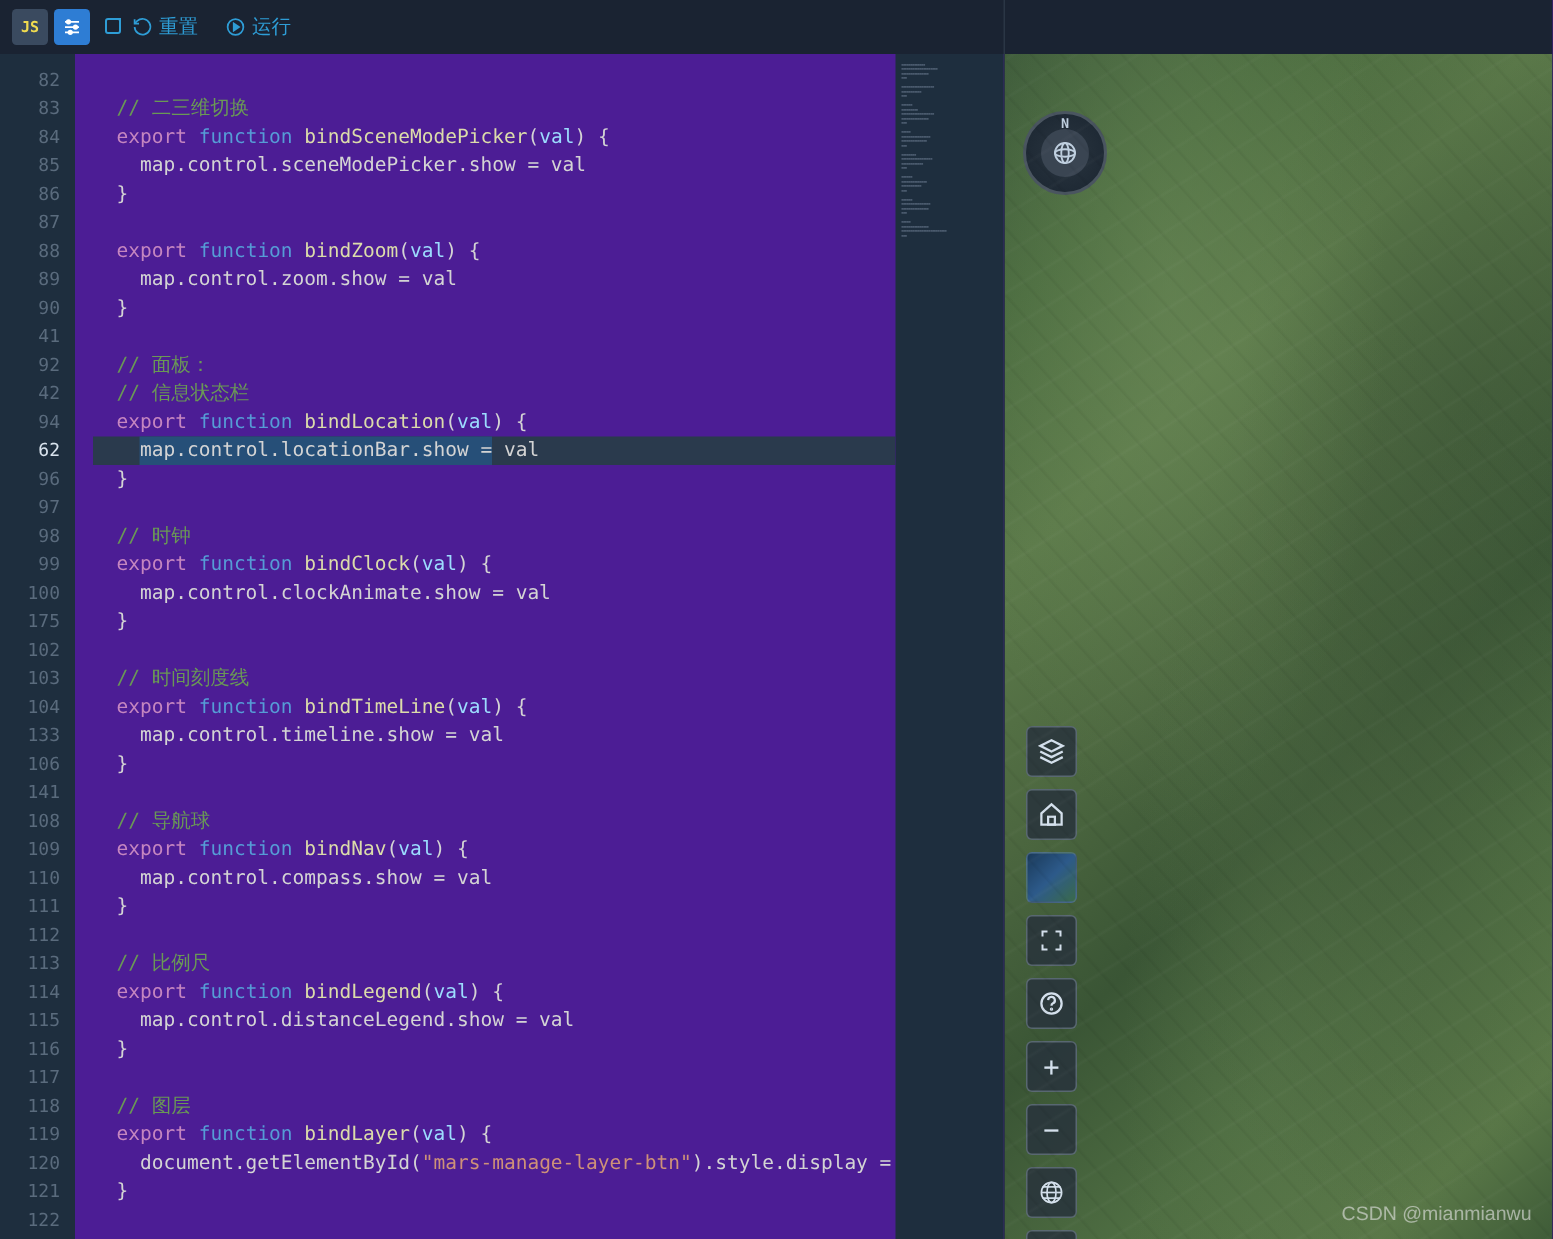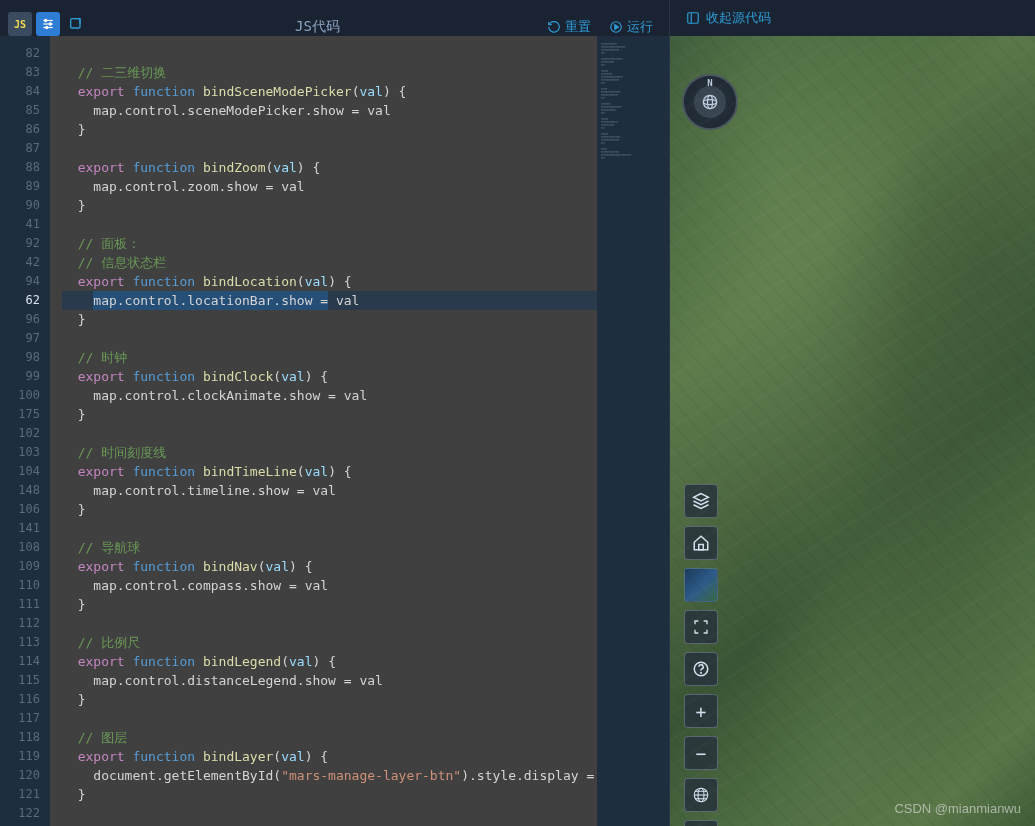--- a/index.html
+++ b/index.html
@@ -6,21 +6,21 @@
     body{width:1035px;height:826px;background:#1a2332;font-family:Consolas,Monaco,monospace;font-size:13px;overflow:hidden;display:flex;flex-direction:column}
     .tb-left{display:flex;align-items:center;gap:4px;padding-left:8px}
     .tb-btn{width:24px;height:24px;display:flex;align-items:center;justify-content:center;background:#2d4a6f;border-radius:3px;cursor:pointer;color:#fff;font-size:10px;font-weight:bold}
     .tb-btn.blue{background:#2e7dd4}
     .tb-title{flex:1;text-align:center;color:#8da5c0;font-size:14px}
     .tb-right{display:flex;align-items:center;gap:18px;padding-right:16px;color:#2e9dd6;font-size:13px}
     .tb-action{display:flex;align-items:center;gap:4px;cursor:pointer}
     .tb-action svg{width:14px;height:14px}
     .side-action{color:#2e9dd6;display:flex;align-items:center;gap:6px;cursor:pointer;padding-left:16px}
     .main{flex:1;display:flex;overflow:hidden}
-    .editor-pane{width:670px;display:flex;background:#404040;position:relative;border-right:1px solid #2a3645}
+    .editor-pane{width:670px;display:flex;background:#4c1d95;position:relative;border-right:1px solid #2a3645}
     .gutter{width:50px;background:#1e2e3e;color:#5a6b7d;text-align:right;padding-right:10px;line-height:19px;font-size:12px;padding-top:8px}
     .gutter .ln{height:19px}
     .gutter .ln.active{color:#d9e3ed}
     .code{flex:1;padding-top:8px;padding-left:12px;line-height:19px;color:#d4d4d4;font-size:13px;overflow:hidden;white-space:pre}
     .code .line{height:19px;display:flex;align-items:flex-end;white-space:pre}
     .code .line.active{background:#2a3a4d}
     .minimap{width:72px;background:#1e2e3e;position:relative;overflow:hidden}
     .mm-block{position:absolute;left:4px;right:8px;font-size:2px;line-height:3px;color:#4a5a6d;letter-spacing:0;word-break:break-all}
     .kw{color:#c586c0}
     .fn-kw{color:#569cd6}
@@ -35,21 +35,21 @@
     .map-pane::before{content:"";position:absolute;inset:0;background:radial-gradient(ellipse at 30% 20%,rgba(110,140,90,0.5) 0%,transparent 40%),radial-gradient(ellipse at 70% 60%,rgba(70,95,60,0.6) 0%,transparent 45%),radial-gradient(ellipse at 50% 85%,rgba(90,120,75,0.4) 0%,transparent 40%),radial-gradient(ellipse at 85% 30%,rgba(60,85,55,0.5) 0%,transparent 35%)}
     .map-pane::after{content:"";position:absolute;inset:0;background-image:repeating-linear-gradient(48deg,transparent 0,rgba(0,0,0,0.06) 1px,transparent 3px,transparent 15px),repeating-linear-gradient(-32deg,transparent 0,rgba(255,255,255,0.03) 2px,transparent 4px,transparent 22px);opacity:0.8}
     .compass{position:absolute;top:38px;left:12px;width:56px;height:56px;border-radius:50%;background:radial-gradient(circle,#2a3540 0%,#1a2530 100%);display:flex;align-items:center;justify-content:center;border:2px solid #4a5560}
     .compass-inner{width:32px;height:32px;border-radius:50%;background:#3a4552;display:flex;align-items:center;justify-content:center;color:#c0d0e0;font-size:16px}
     .compass-n{position:absolute;top:2px;color:#c0d0e0;font-size:9px;font-weight:bold}
     .map-tools{position:absolute;left:14px;top:448px;display:flex;flex-direction:column;gap:8px}
     .mt-btn{width:34px;height:34px;background:rgba(40,50,60,0.85);border:1px solid rgba(120,135,150,0.6);border-radius:4px;display:flex;align-items:center;justify-content:center;color:#d4e0ec;cursor:pointer;font-size:18px}
     .mt-btn.img{background:linear-gradient(135deg,#1a3a5a 0%,#2d5a8a 50%,#3a6a4a 100%);border-color:rgba(120,135,150,0.4)}
     .watermark{position:absolute;bottom:10px;right:14px;color:rgba(230,230,230,0.6);font-size:13px;font-family:Arial,sans-serif}
     .top-split{display:flex;width:100%;height:36px}
-    .top-left{width:670px;display:flex;align-items:flex-end;border-right:1px solid #2a3645}
+    .top-left{width:670px;display:flex;align-items:center;border-right:1px solid #2a3645}
     .top-right{flex:1;display:flex;align-items:center}
   </style>
 </head>
 <body>
 
 <div class="top-split">
   <div class="top-left">
     <div class="tb-left">
       <div class="tb-btn" style="background:#3a4a5f;color:#f0db4f">JS</div>
       <div class="tb-btn blue">
@@ -62,45 +62,35 @@
             <circle cx="10" cy="18" r="2" fill="#fff"></circle>
           </svg>
       </div>
       <div class="tb-btn" style="background:transparent;color:#2e9dd6">
         <svg width="16" height="16" viewBox="0 0 24 24" fill="none" stroke="#2e9dd6" stroke-width="2">
             <rect x="4" y="4" width="14" height="14" rx="2"></rect>
             <path d="M10 4 L18 4 L18 12"></path>
           </svg>
       </div>
     </div>
-    <div class="tb-title">JS代码</div>
     <div class="tb-right">
       <div class="tb-action">
         <svg viewBox="0 0 24 24" fill="none" stroke="#2e9dd6" stroke-width="2">
             <path d="M3 12a9 9 0 1 0 3-7L3 8"></path>
             <path d="M3 3v5h5"></path>
           </svg>
         <span>重置</span>
       </div>
       <div class="tb-action">
         <svg viewBox="0 0 24 24" fill="none" stroke="#2e9dd6" stroke-width="2">
             <circle cx="12" cy="12" r="9"></circle>
             <polygon points="10,8 16,12 10,16" fill="#2e9dd6"></polygon>
           </svg>
         <span>运行</span>
       </div>
-    </div>
-  </div>
-  <div class="top-right">
-    <div class="side-action">
-      <svg width="14" height="14" viewBox="0 0 24 24" fill="none" stroke="#2e9dd6" stroke-width="2">
-          <rect x="3" y="3" width="18" height="18" rx="2"></rect>
-          <line x1="9" y1="3" x2="9" y2="21"></line>
-        </svg>
-      <span>收起源代码</span>
     </div>
   </div>
 </div>
 
 <div class="main">
   <div class="editor-pane">
     <div class="gutter" id="gutter">
         <div class="ln">82</div>
         <div class="ln">83</div>
         <div class="ln">84</div>
@@ -117,21 +107,21 @@
         <div class="ln active">62</div>
         <div class="ln">96</div>
         <div class="ln">97</div>
         <div class="ln">98</div>
         <div class="ln">99</div>
         <div class="ln">100</div>
         <div class="ln">175</div>
         <div class="ln">102</div>
         <div class="ln">103</div>
         <div class="ln">104</div>
-        <div class="ln">148</div>
+        <div class="ln">133</div>
         <div class="ln">106</div>
         <div class="ln">141</div>
         <div class="ln">108</div>
         <div class="ln">109</div>
         <div class="ln">110</div>
         <div class="ln">111</div>
         <div class="ln">112</div>
         <div class="ln">113</div>
         <div class="ln">114</div>
         <div class="ln">115</div>

